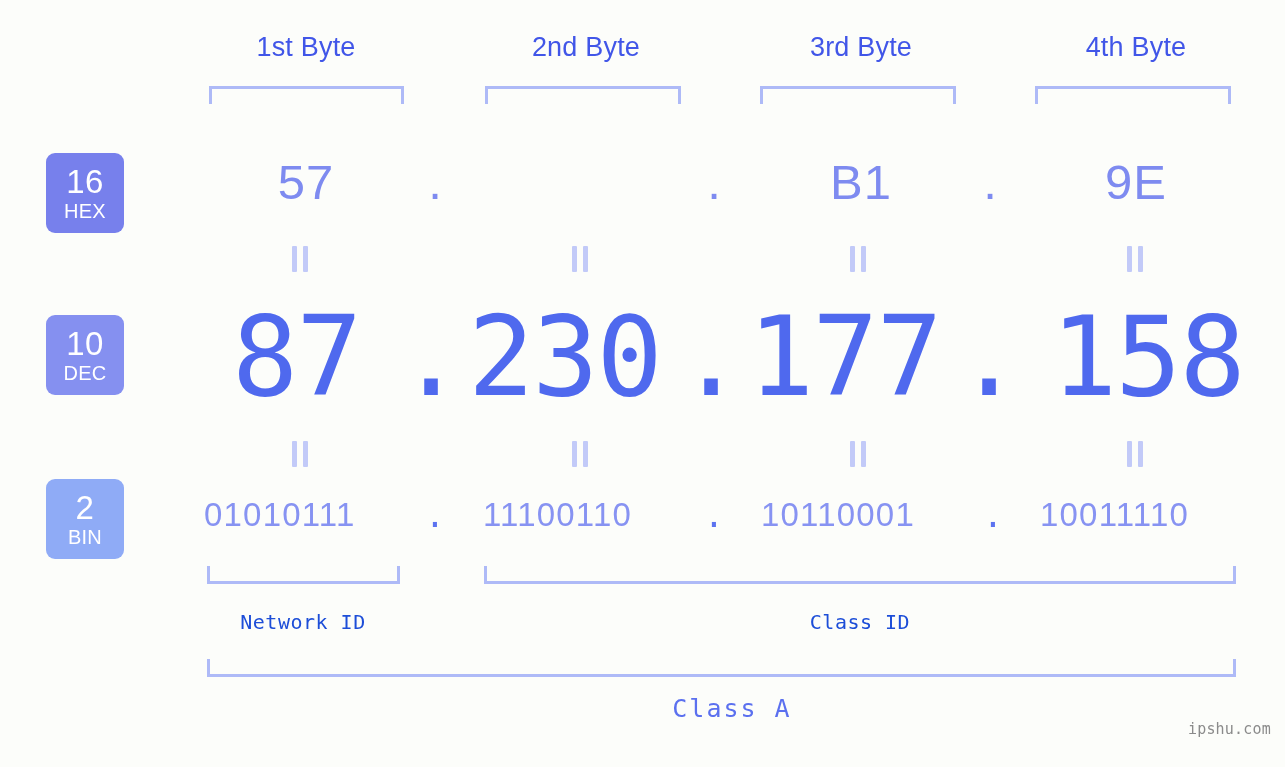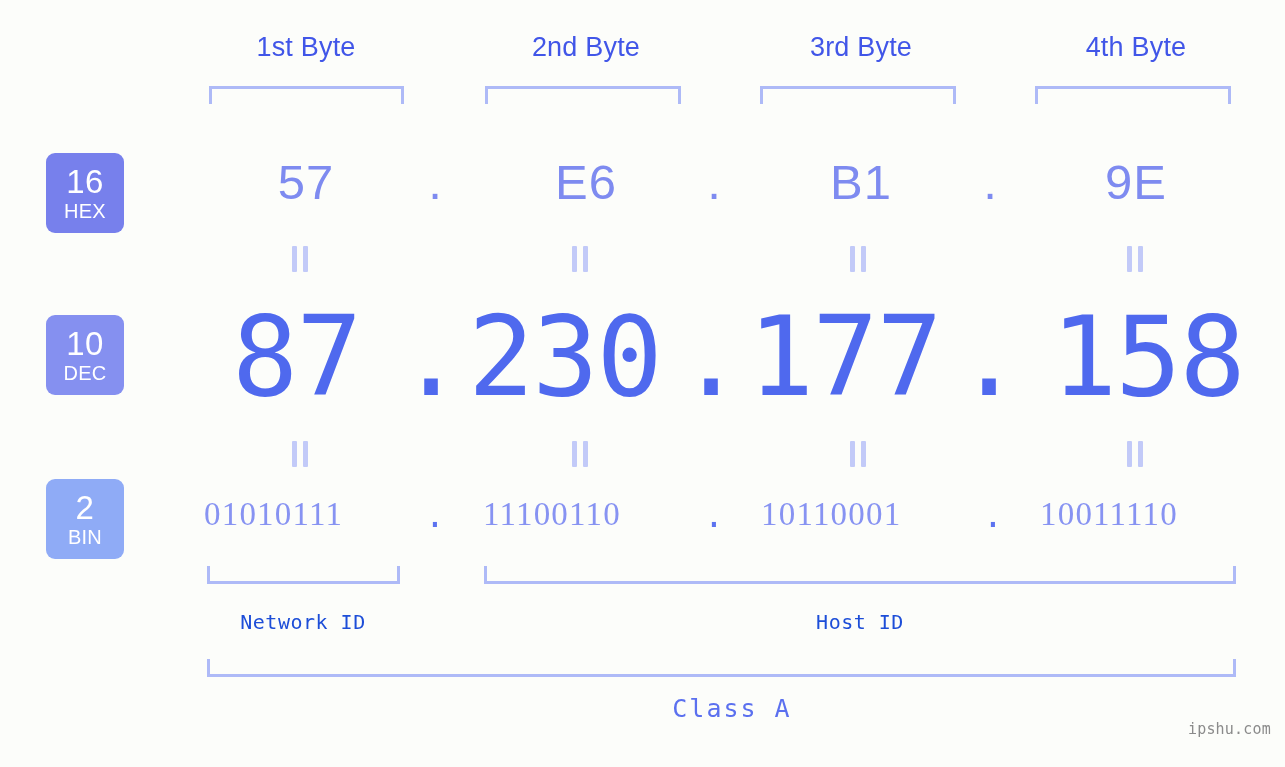--- a/index.html
+++ b/index.html
@@ -149,21 +149,21 @@
     line-height: 130px;
   }
 
   
   .bin-val {
     position: absolute;
     top: 496px;
     font-size: 33px;
     color: #8793f2;
     white-space: nowrap;
-    font-family: Liberation Serif, serif;
+    font-family: Liberation Sans, sans-serif;
     letter-spacing: 1.2px;
   }
   .bin-dot {
     position: absolute;
     top: 496px;
     font-size: 33px;
     color: #5c73f0;
     white-space: nowrap;
     font-family: "DejaVu Sans Mono", monospace;
   }
@@ -227,21 +227,20 @@
     <span class="num">10</span>
     <span class="sub">DEC</span>
   </div>
   <div class="badge badge-bin">
     <span class="num">2</span>
     <span class="sub">BIN</span>
   </div>
 
   <div class="hex-val" style="left:191px; width:230px;">57</div>
   <div class="hex-dot" style="left:405px; width:60px;">.</div>
-  <div class="hex-val" style="left:471px; width:230px;">E6</div>
   <div class="hex-dot" style="left:684px; width:60px;">.</div>
   <div class="hex-val" style="left:746px; width:230px;">B1</div>
   <div class="hex-dot" style="left:960px; width:60px;">.</div>
   <div class="hex-val" style="left:1021px; width:230px;">9E</div>
 
   <div class="eqmark" style="left:290px; top:246px;">
     <span class="a"></span>
       <span class="b"></span>
   </div>
   <div class="eqmark" style="left:570px; top:246px;">
@@ -289,20 +288,20 @@
   <div class="bin-val" style="left:483px;">11100110</div>
   <div class="bin-dot" style="left:704px;">.</div>
   <div class="bin-val" style="left:761px;">10110001</div>
   <div class="bin-dot" style="left:983px;">.</div>
   <div class="bin-val" style="left:1040px;">10011110</div>
 
   <div class="bracket-bot" style="left:207px; top:566px; width:193px;"></div>
   <div class="bracket-bot" style="left:484px; top:566px; width:752px;"></div>
 
   <div class="id-label" style="left:188px; width:230px;">Network ID</div>
-  <div class="id-label" style="left:745px; width:230px;">Host ID</div>
+  <div class="id-label" style="left:745px; width:230px;">Class ID</div>
 
   <div class="bracket-bot" style="left:207px; top:659px; width:1029px;"></div>
   <div class="class-label" style="left:607px; width:250px;">Class A</div>
 
   <div class="watermark">ipshu.com</div>
 
 </div>
 
 </body></html>

